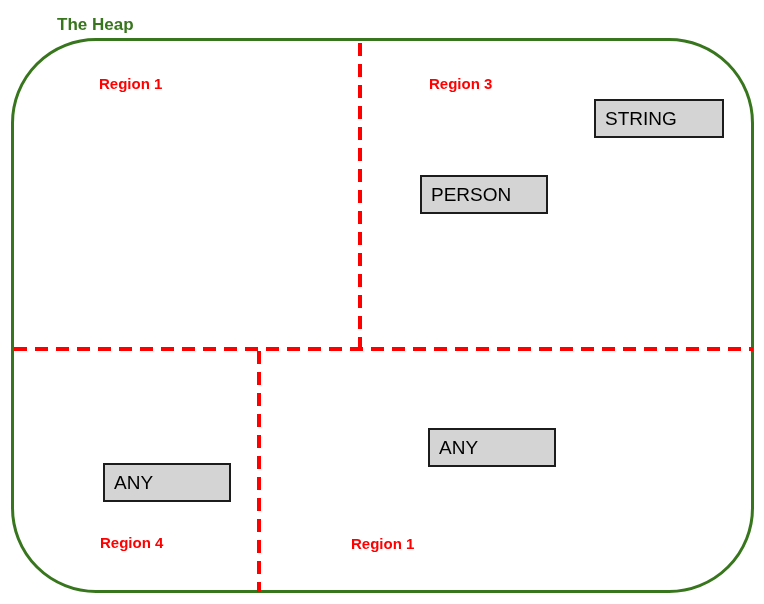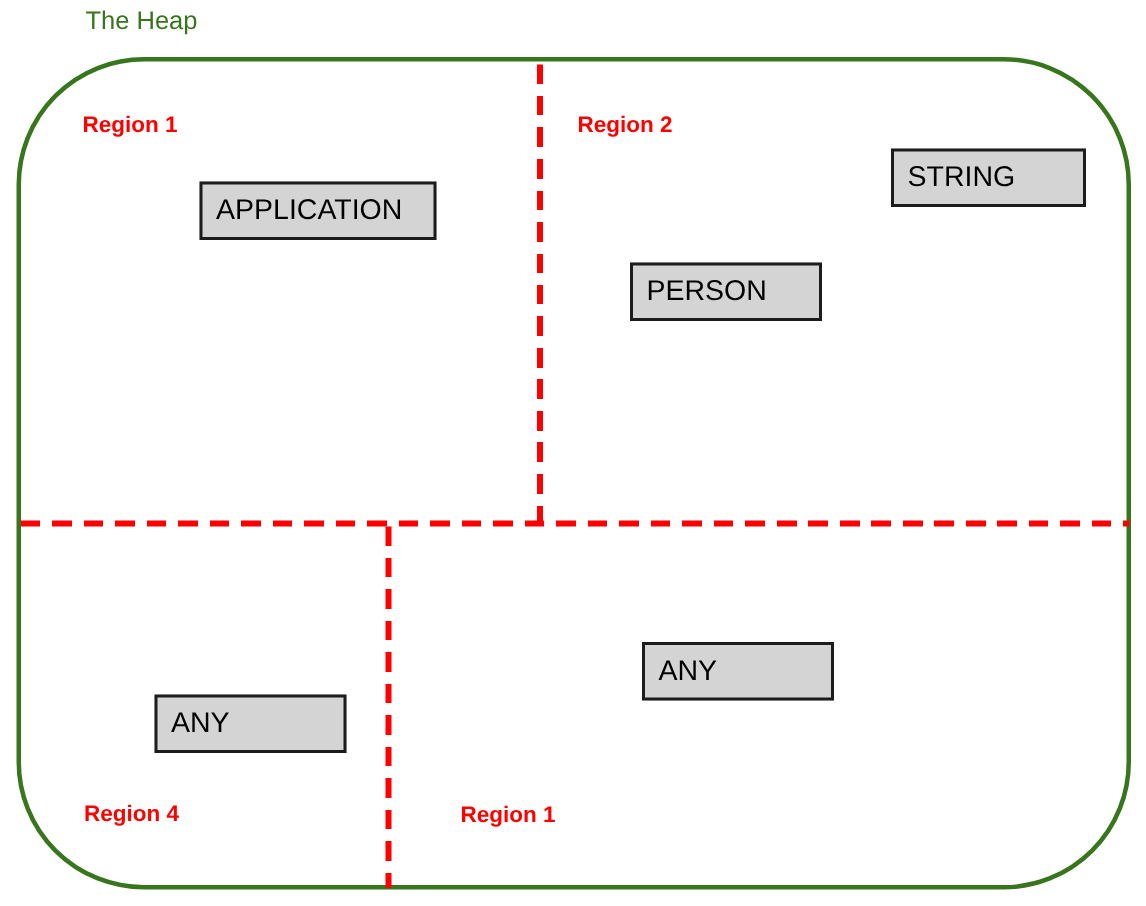--- a/index.html
+++ b/index.html
@@ -15,42 +15,43 @@
     position: relative;
     width: 764px;
     height: 604px;
     background: #ffffff;
     font-family: "Liberation Sans", sans-serif;
     overflow: hidden;
   }
   .heap-title {
     position: absolute;
     left: 57px;
-    top: 4px;
+    top: 15px;
     font-size: 17px;
-    font-weight: normal;
+    font-weight: bold;
     color: var(--green);
     white-space: nowrap;
   }
   .heap-border {
     position: absolute;
     left: 11px;
     top: 38px;
     width: 743px;
     height: 555px;
     border: 3px solid var(--green);
     border-radius: 85px;
     background: transparent;
   }
   .region-label {
     position: absolute;
     font-size: 15px;
     font-weight: bold;
     color: var(--red);
     white-space: nowrap;
+    margin-left: 44px;
   }
   .region-1-label { left: 55px;  top: 75px; }
   .region-2-label { left: 385px; top: 75px; }
   .region-3-label { left: 56px;  top: 534px; }
   .region-4-label { left: 307px; top: 535px; }
   .divider { position: absolute; }
   .divider.h {
     height: 4px;
     background: repeating-linear-gradient(to right,
       var(--red) 0px, var(--red) 13px,
@@ -89,23 +90,22 @@
 
   <div class="heap-title">The Heap</div>
 
   <div class="heap-border"></div>
 
   <div class="divider v divider-vert-top"></div>
   <div class="divider h divider-horizontal"></div>
   <div class="divider v divider-vert-bottom"></div>
 
   <div class="region-label region-1-label">Region 1</div>
-  <div class="region-label region-2-label">Region 2</div>
+  <div class="region-label region-2-label">Region 3</div>
   <div class="region-label region-3-label">Region 4</div>
   <div class="region-label region-4-label">Region 1</div>
 
-  <div class="obj-box box-application">APPLICATION</div>
   <div class="obj-box box-person">PERSON</div>
   <div class="obj-box box-string">STRING</div>
   <div class="obj-box box-any-r3">ANY</div>
   <div class="obj-box box-any-r4">ANY</div>
 
 </div>
 
 </body></html>

